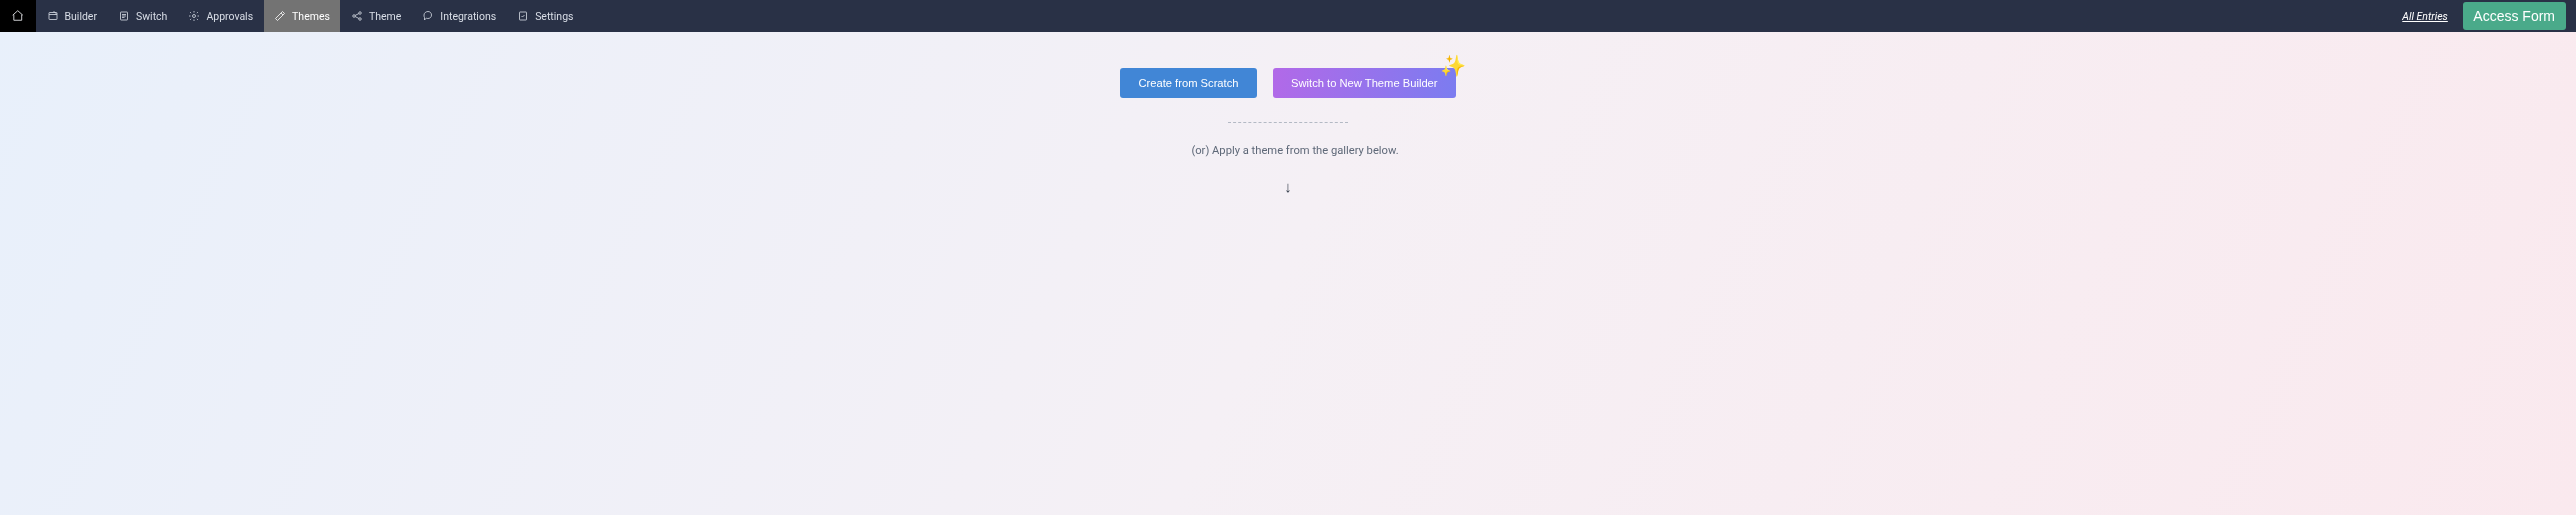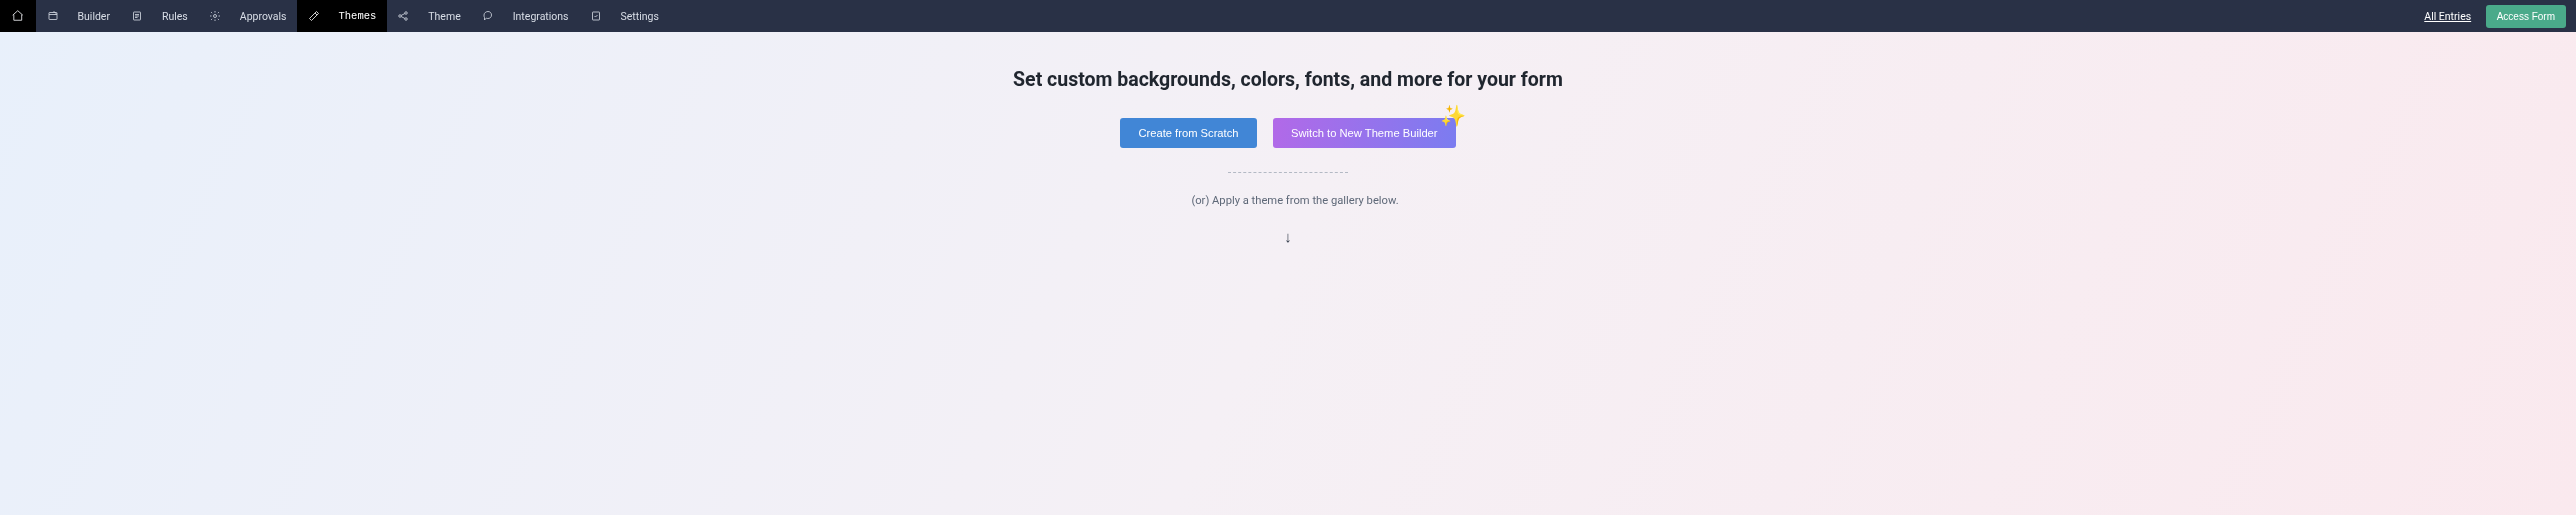--- a/index.html
+++ b/index.html
@@ -26,53 +26,53 @@
     }
     .nav-home svg { width: 13.5px; height: 13.5px; stroke: #f0f1f4; fill: none; stroke-width: 1.5; }
     .nav-items {
       display: flex;
       align-items: stretch;
     }
     .nav-item {
       display: flex;
       align-items: center;
       padding: 0 10.5px;
-      gap: 19px;
+      gap: 6px;
       cursor: pointer;
       color: #d9dee7;
     }
     .nav-item.active {
-      background: #000000;
-      color: #ffffff;
-      font-family: Liberation Mono, monospace;
+      background: #737373;
+      color: #ffffff;
     }
     .nav-item svg {
       width: 12px; height: 12px;
       stroke: currentColor; fill: none; stroke-width: 1.6;
     }
     .nav-spacer { flex: 1; }
     .nav-right {
       display: flex;
       align-items: center;
       gap: 15px;
       padding-right: 10.5px;
     }
     .nav-link {
       color: #ffffff;
       text-decoration: underline;
       cursor: pointer;
       font-size: 10.5px;
+      font-style: italic;
     }
     .access-btn {
       background: #4aaa8a;
       color: #ffffff;
       border: none;
       border-radius: 3px;
       padding: 6px 10.5px;
-      font-size: 10px;
+      font-size: 14px;
       cursor: pointer;
     }
     .main {
       text-align: center;
       padding-top: 36px;
     }
     .headline {
       font-size: 19.5px;
       font-weight: 700;
       color: #20262f;
@@ -141,21 +141,21 @@
           <rect x="4" y="5" width="16" height="14" rx="1"></rect>
           <path d="M4 9 H20 M12 5 L14 3 L18 7 L16 9"></path>
         </svg>
       <span>Builder</span>
     </div>
     <div class="nav-item">
       <svg viewBox="0 0 24 24">
           <rect x="5" y="4" width="14" height="16" rx="1"></rect>
           <path d="M8 9 H16 M8 12 H16 M8 15 H13"></path>
         </svg>
-      <span>Rules</span>
+      <span>Switch</span>
     </div>
     <div class="nav-item">
       <svg viewBox="0 0 24 24">
           <circle cx="12" cy="12" r="3"></circle>
           <path d="M12 2v3M12 19v3M4.2 4.2l2.1 2.1M17.7 17.7l2.1 2.1M2 12h3M19 12h3M4.2 19.8l2.1-2.1M17.7 6.3l2.1-2.1"></path>
         </svg>
       <span>Approvals</span>
     </div>
     <div class="nav-item active">
       <svg viewBox="0 0 24 24">
@@ -187,21 +187,20 @@
     </div>
   </div>
   <div class="nav-spacer"></div>
   <div class="nav-right">
     <a class="nav-link">All Entries</a>
     <button class="access-btn">Access Form</button>
   </div>
 </div>
 
 <div class="main">
-  <h1 class="headline">Set custom backgrounds, colors, fonts, and more for your form</h1>
   <div class="btn-row">
     <button class="btn btn-primary">Create from Scratch</button>
     <button class="btn btn-gradient">
       <span>Switch to New Theme Builder</span>
       <span class="sparkle">✨</span>
     </button>
   </div>
   <hr class="divider">
   <p class="subtext">(or) Apply a theme from the gallery below.</p>
   <div class="arrow-down">↓</div>

